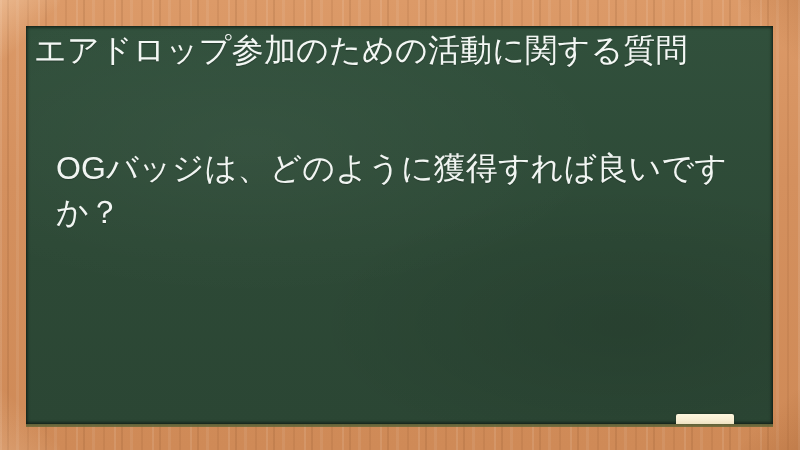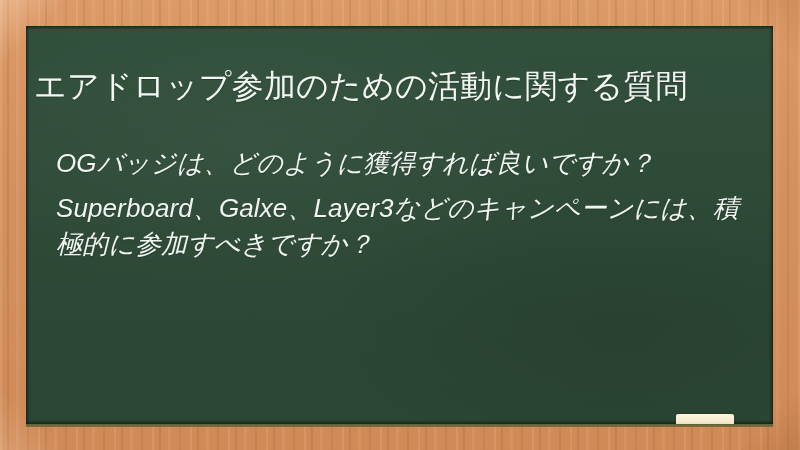--- a/index.html
+++ b/index.html
@@ -100,42 +100,40 @@
     left: 8px;
     top: 4px;
     width: 714px;
     color: #f3f7f4;
     font-size: 32px;
     line-height: 1.30;
     font-weight: 400;
     letter-spacing: 0.2px;
     white-space: pre-wrap;
     text-shadow: 0 1px 1px rgba(0,0,0,0.25);
-    margin-top: 36px;
   }
 
   
   .questions {
     position: absolute;
     left: 30px;
     top: 120px;
     width: 700px;
     margin: 0;
     padding: 0;
     list-style: none;
   }
   .question-item {
     color: #f1f5f2;
-    font-size: 26px;
+    font-size: 32px;
     line-height: 1.38;
     font-weight: 400;
     letter-spacing: 0.1px;
     margin: 0 0 9px 0;
     text-shadow: 0 1px 1px rgba(0,0,0,0.22);
-    font-style: italic;
   }
 
   
   .chalk {
     position: absolute;
     left: 650px;
     bottom: -2px;
     width: 58px;
     height: 12px;
     border-radius: 2px;
@@ -166,21 +164,20 @@
 
   <div class="ledge-line"></div>
 
   <div class="board">
     <div class="board-inner">
 
       <div class="title">エアドロップ参加のための活動に関する質問</div>
 
       <ul class="questions">
         <li class="question-item">OGバッジは、どのように獲得すれば良いですか？</li>
-        <li class="question-item">Superboard、Galxe、Layer3などのキャンペーンには、積極的に参加すべきですか？</li>
       </ul>
 
       <div class="chalk"></div>
 
     </div>
   </div>
 
 </div>
 
 </body></html>

